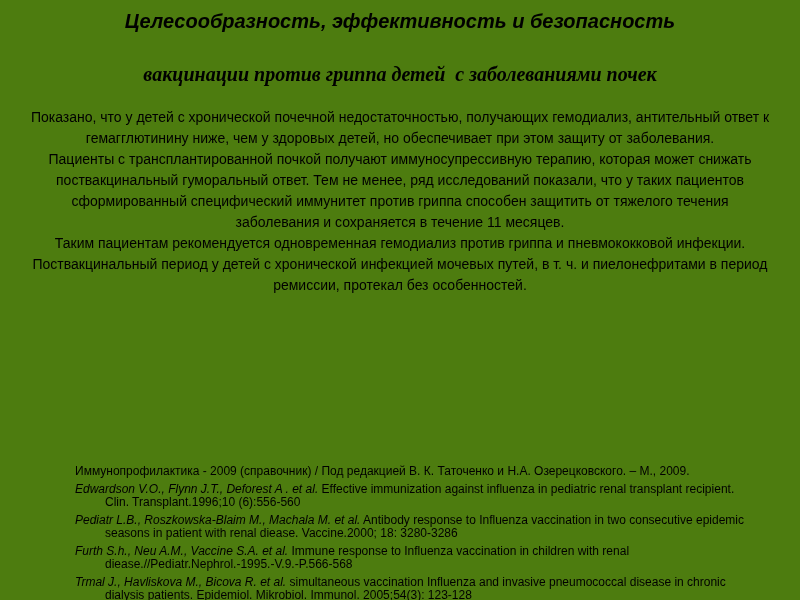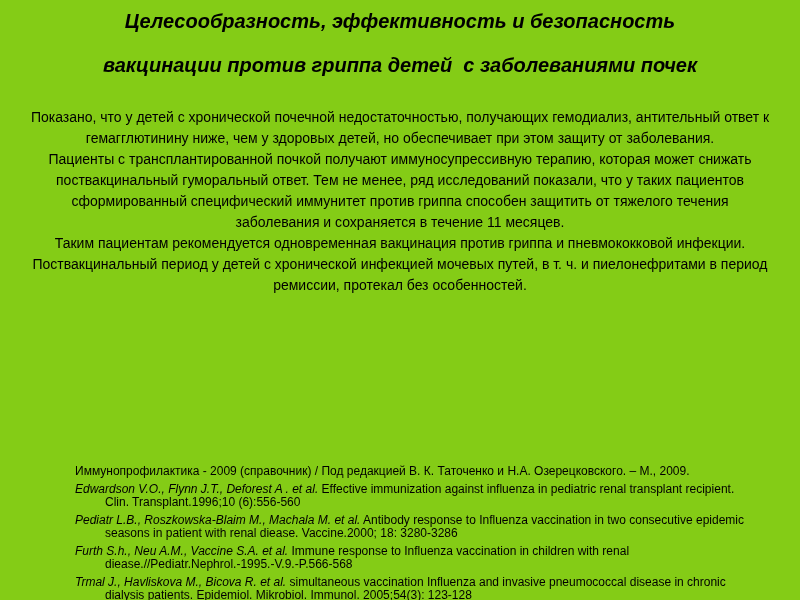--- a/index.html
+++ b/index.html
@@ -2,40 +2,40 @@
 <html><head>
 <meta charset="utf-8">
 <style>
   * { margin: 0; padding: 0; box-sizing: border-box; }
   html, body { background: #888; }
   .slide {
     position: relative;
     width: 800px;
     height: 600px;
     margin: 0 auto;
-    background: #84cc16;
+    background: #4d7c0f;
     color: #000000;
     font-family: "Liberation Sans", sans-serif;
     overflow: hidden;
   }
   .title {
     position: absolute;
     top: 9px;
     left: 30px;
     right: 30px;
     text-align: center;
   }
   .title-line {
     font-size: 20px;
     line-height: 24px;
     font-weight: bold;
     font-style: italic;
     white-space: pre;
   }
-  .title-line.second { margin-top: 20px; }
+  .title-line.second { margin-top: 29px; font-family: Liberation Serif, serif; }
   .body-text {
     position: absolute;
     top: 107px;
     left: 28px;
     right: 28px;
     text-align: center;
     font-size: 14px;
     line-height: 21px;
   }
   .body-text p { margin: 0; }
@@ -62,21 +62,21 @@
 <div class="slide">
 
   <div class="title">
     <div class="title-line">Целесообразность, эффективность и безопасность</div>
     <div class="title-line second">вакцинации против гриппа детей  с заболеваниями почек</div>
   </div>
 
   <div class="body-text">
     <p>Показано, что у детей с хронической почечной недостаточностью, получающих гемодиализ, антительный ответ к гемагглютинину ниже, чем у здоровых детей, но обеспечивает при этом защиту от заболевания.</p>
     <p>Пациенты с трансплантированной почкой получают иммуносупрессивную терапию, которая может снижать поствакцинальный гуморальный ответ. Тем не менее, ряд исследований показали, что у таких пациентов сформированный специфический иммунитет против гриппа способен защитить от тяжелого течения заболевания и сохраняется в течение 11 месяцев.</p>
-    <p>Таким пациентам рекомендуется одновременная вакцинация против гриппа и пневмококковой инфекции.</p>
+    <p>Таким пациентам рекомендуется одновременная гемодиализ против гриппа и пневмококковой инфекции.</p>
     <p>Поствакцинальный период у детей с хронической инфекцией мочевых путей, в т. ч. и пиелонефритами в период ремиссии, протекал без особенностей.</p>
   </div>
 
   <ul class="references">
     <li class="reference-item">
       <span class="reference-authors"></span><span>Иммунопрофилактика - 2009 (справочник) / Под редакцией В. К. Таточенко и Н.А. Озерецковского. – М., 2009.</span>
     </li>
     <li class="reference-item">
       <span class="reference-authors">Edwardson V.O., Flynn J.T., Deforest A . et al.</span><span> Effective immunization against influenza in pediatric renal transplant recipient. Clin. Transplant.1996;10 (6):556-560</span>
     </li>

